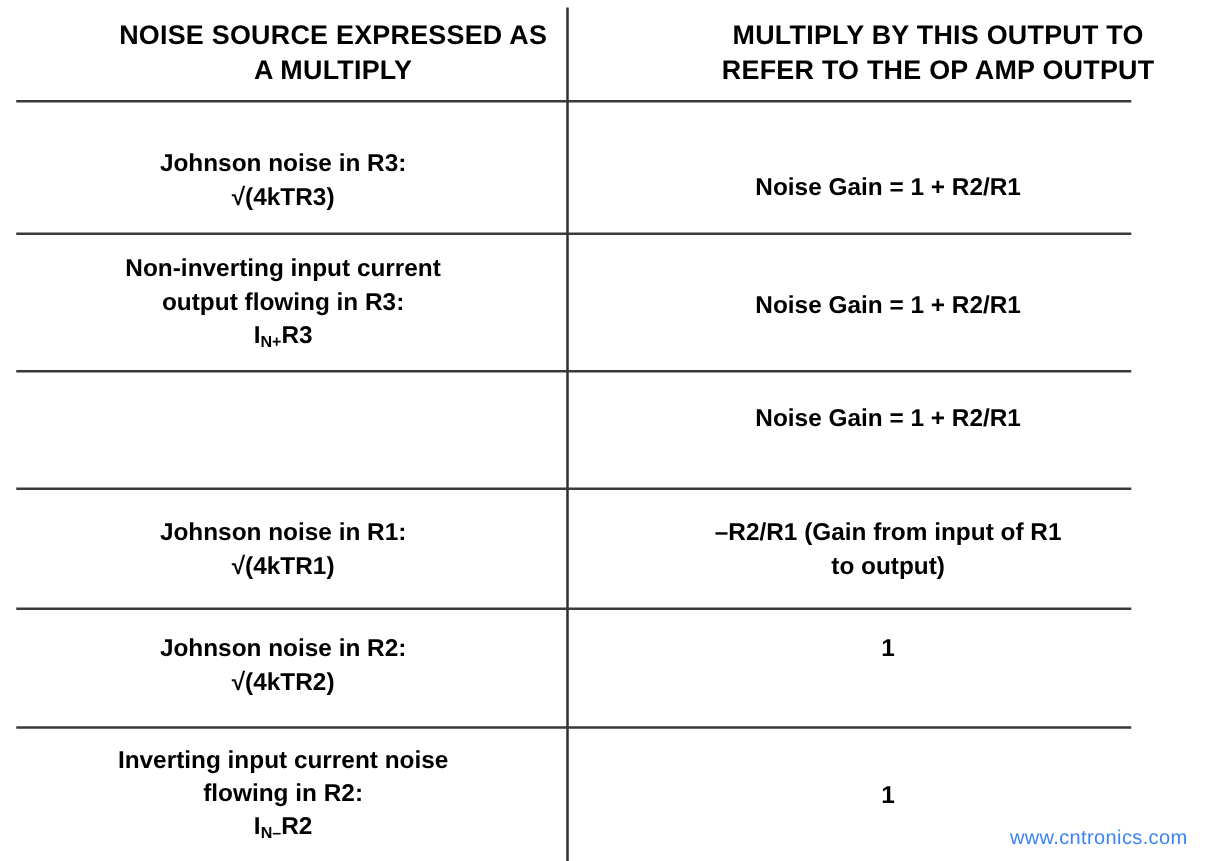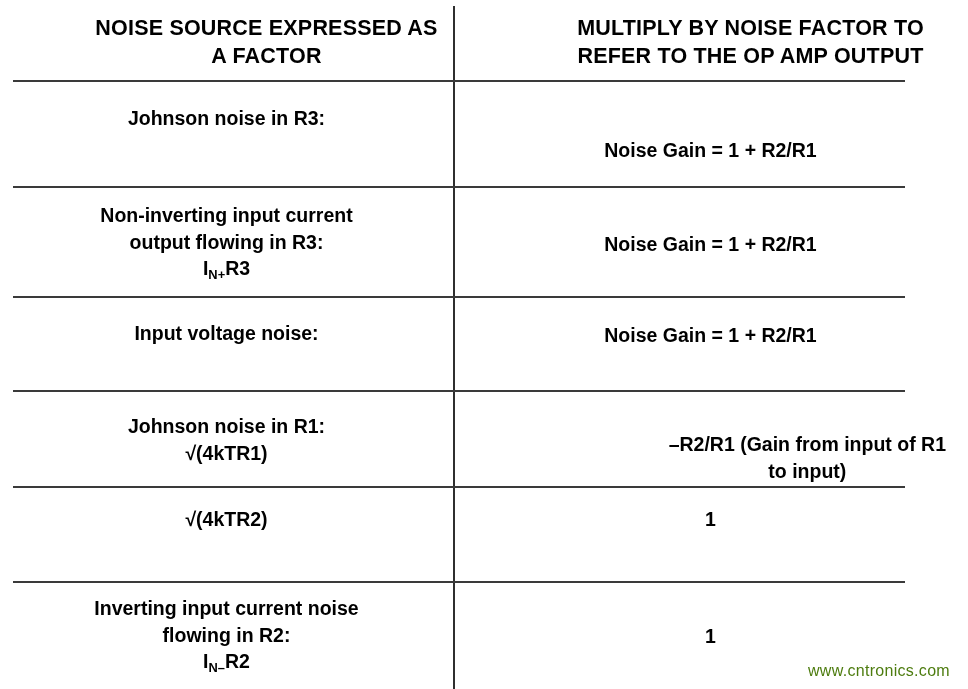--- a/index.html
+++ b/index.html
@@ -86,51 +86,52 @@
     vertical-align: -0.28em;
     font-weight: bold;
   }
 
   .watermark {
     position: absolute;
     right: 18px;
     bottom: 9px;
     font-size: 16px;
     font-weight: normal;
-    color: #4d7c0f;
+    color: #3b82f6;
     letter-spacing: 0.3px;
   }
 </style>
 </head>
 <body>
 
 <div class="noise-table">
 
   <div class="col-divider"></div>
 
   <div class="row header-row" style="top:14px; height:66px;margin-left:40px;">
     <div class="cell cell-left vtop">
       <div>
         <div>NOISE SOURCE EXPRESSED AS</div>
-        <div>A FACTOR</div>
+        <div>A MULTIPLY</div>
       </div>
     </div>
     <div class="cell cell-right vtop">
       <div>
-        <div>MULTIPLY BY NOISE FACTOR TO</div>
+        <div>MULTIPLY BY THIS OUTPUT TO</div>
         <div>REFER TO THE OP AMP OUTPUT</div>
       </div>
     </div>
   </div>
   <div class="rule" style="top:80px;"></div>
 
   <div class="row body-row" style="top:82px; height:104px;">
-    <div class="cell cell-left vtop" style="padding-top:23px;">
+    <div class="cell cell-left vtop" style="padding-top:36px;">
       <div>
         <div>Johnson noise in R3:</div>
+        <div>√(4kTR3)</div>
       </div>
     </div>
     <div class="cell cell-right vtop" style="padding-top:55px;">
       <div>Noise Gain = 1 + R2/R1</div>
     </div>
   </div>
   <div class="rule" style="top:186px;"></div>
 
   <div class="row body-row" style="top:188px; height:136px;">
     <div class="cell cell-left vtop" style="padding-top:14px;">
@@ -144,48 +145,48 @@
     </div>
     <div class="cell cell-right vtop" style="padding-top:43px;">
       <div>Noise Gain = 1 + R2/R1</div>
     </div>
   </div>
   <div class="rule" style="top:296px;"></div>
 
   <div class="row body-row" style="top:298px; height:92px;">
     <div class="cell cell-left vtop" style="padding-top:22px;">
       <div>
-        <div>Input voltage noise:</div>
       </div>
     </div>
     <div class="cell cell-right vtop" style="padding-top:24px;">
       <div>Noise Gain = 1 + R2/R1</div>
     </div>
   </div>
   <div class="rule" style="top:390px;"></div>
 
   <div class="row body-row" style="top:392px; height:94px;">
     <div class="cell cell-left vtop" style="padding-top:21px;">
       <div>
         <div>Johnson noise in R1:</div>
         <div>√(4kTR1)</div>
       </div>
     </div>
-    <div class="cell cell-right vtop" style="padding-top:39px;justify-content:flex-end;">
+    <div class="cell cell-right vtop" style="padding-top:21px;">
       <div>
         <div>–R2/R1 (Gain from input of R1</div>
-        <div>to input)</div>
+        <div>to output)</div>
       </div>
     </div>
   </div>
   <div class="rule" style="top:486px;"></div>
 
   <div class="row body-row" style="top:488px; height:93px;">
     <div class="cell cell-left vtop" style="padding-top:18px;">
       <div>
+        <div>Johnson noise in R2:</div>
         <div>√(4kTR2)</div>
       </div>
     </div>
     <div class="cell cell-right vtop" style="padding-top:18px;">
       <div>1</div>
     </div>
   </div>
   <div class="rule" style="top:581px;"></div>
 
   <div class="row body-row" style="top:583px; height:106px;">

